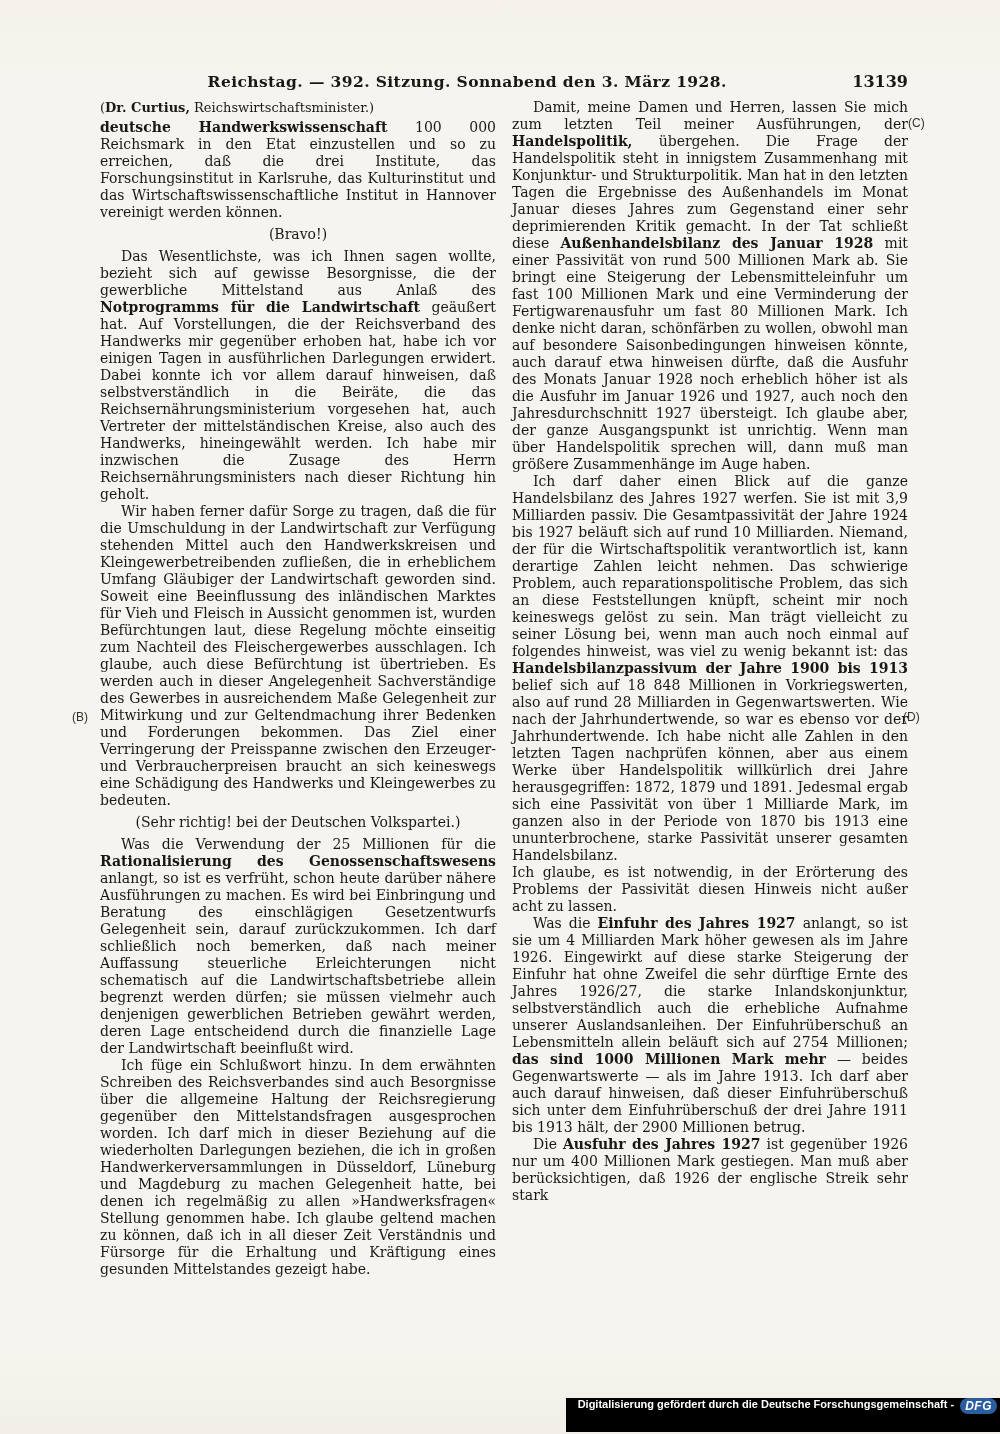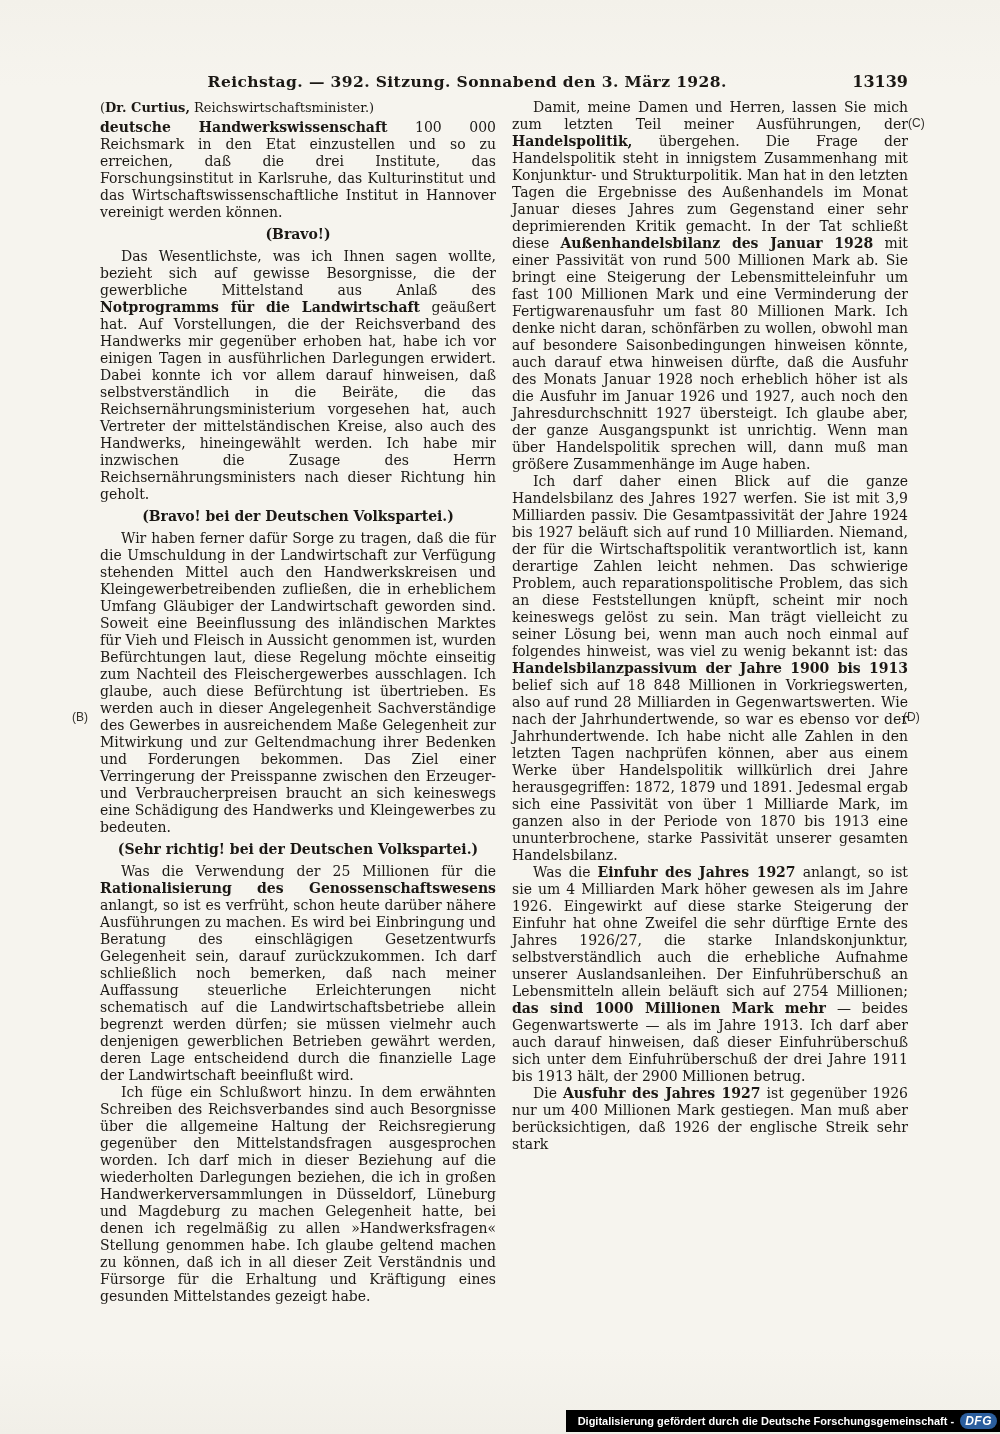--- a/index.html
+++ b/index.html
@@ -57,43 +57,42 @@
     text-indent: 0;
     font-size: 13px;
     margin-bottom: 3px;
   }
   .para { text-indent: 1.5em; }
   .para.noindent { text-indent: 0; }
   .interjection {
     text-align: center;
     text-indent: 0;
     margin: 5px 0;
-    font-weight: bold;
   }
   .bold { font-weight: bold; }
   .marker {
     position: absolute;
     font-family: "Liberation Sans", sans-serif;
     font-size: 12px;
     color: #33302b;
   }
   .marker-b { left: 72px;  top: 710px; }
   .marker-c { left: 908px; top: 116px; }
   .marker-d { left: 903px; top: 710px; }
   .footer-bar {
     position: absolute;
     right: 0;
     bottom: 2px;
     height: 22px;
     background: #000;
     color: #fff;
     display: flex;
-    align-items: center;
+    align-items: flex-start;
     gap: 6px;
-    padding: 0 3px 0 12px;
+    padding: 0 3px 12px 12px;
     font-family: "Liberation Sans", sans-serif;
     font-size: 11px;
     font-weight: bold;
   }
   .dfg-logo {
     background: #2b5e9e;
     color: #fff;
     font-style: italic;
     font-weight: bold;
     font-size: 12px;
@@ -115,29 +114,29 @@
   <div class="marker marker-c">(C)</div>
   <div class="marker marker-b">(B)</div>
   <div class="marker marker-d">(D)</div>
 
   <div class="columns">
     <div class="col">
         <div class="speaker-note"><span>(</span><span class="bold">Dr. Curtius,</span><span> Reichswirtschaftsminister.)</span></div>
         <div class="para noindent"><span class="bold">deutsche Handwerkswissenschaft</span><span> 100 000 Reichsmark in den Etat einzustellen und so zu erreichen, daß die drei Institute, das Forschungsinstitut in Karlsruhe, das Kulturinstitut und das Wirtschaftswissenschaftliche Institut in Hannover vereinigt werden können.</span></div>
         <div class="interjection">(Bravo!)</div>
         <div class="para"><span>Das Wesentlichste, was ich Ihnen sagen wollte, bezieht sich auf gewisse Besorgnisse, die der gewerbliche Mittelstand aus Anlaß des </span><span class="bold">Notprogramms für die Landwirtschaft</span><span> geäußert hat. Auf Vorstellungen, die der Reichsverband des Handwerks mir gegenüber erhoben hat, habe ich vor einigen Tagen in ausführlichen Darlegungen erwidert. Dabei konnte ich vor allem darauf hinweisen, daß selbstverständlich in die Beiräte, die das Reichsernährungsministerium vorgesehen hat, auch Vertreter der mittelständischen Kreise, also auch des Handwerks, hineingewählt werden. Ich habe mir inzwischen die Zusage des Herrn Reichsernährungsministers nach dieser Richtung hin geholt.</span></div>
-        <div class="interjection">(Bravo! bei der Deutschen Volkspartei.)</div>
         <div class="para"><span>Wir haben ferner dafür Sorge zu tragen, daß die für die Umschuldung in der Landwirtschaft zur Verfügung stehenden Mittel auch den Handwerkskreisen und Kleingewerbetreibenden zufließen, die in erheblichem Umfang Gläubiger der Landwirtschaft geworden sind. Soweit eine Beeinflussung des inländischen Marktes für Vieh und Fleisch in Aussicht genommen ist, wurden Befürchtungen laut, diese Regelung möchte einseitig zum Nachteil des Fleischergewerbes ausschlagen. Ich glaube, auch diese Befürchtung ist übertrieben. Es werden auch in dieser Angelegenheit Sachverständige des Gewerbes in ausreichendem Maße Gelegenheit zur Mitwirkung und zur Geltendmachung ihrer Bedenken und Forderungen bekommen. Das Ziel einer Verringerung der Preisspanne zwischen den Erzeuger- und Verbraucherpreisen braucht an sich keineswegs eine Schädigung des Handwerks und Kleingewerbes zu bedeuten.</span></div>
         <div class="interjection">(Sehr richtig! bei der Deutschen Volkspartei.)</div>
         <div class="para"><span>Was die Verwendung der 25 Millionen für die </span><span class="bold">Rationalisierung des Genossenschaftswesens</span><span> anlangt, so ist es verfrüht, schon heute darüber nähere Ausführungen zu machen. Es wird bei Einbringung und Beratung des einschlägigen Gesetzentwurfs Gelegenheit sein, darauf zurückzukommen. Ich darf schließlich noch bemerken, daß nach meiner Auffassung steuerliche Erleichterungen nicht schematisch auf die Landwirtschaftsbetriebe allein begrenzt werden dürfen; sie müssen vielmehr auch denjenigen gewerblichen Betrieben gewährt werden, deren Lage entscheidend durch die finanzielle Lage der Landwirtschaft beeinflußt wird.</span></div>
         <div class="para"><span>Ich füge ein Schlußwort hinzu. In dem erwähnten Schreiben des Reichsverbandes sind auch Besorgnisse über die allgemeine Haltung der Reichsregierung gegenüber den Mittelstandsfragen ausgesprochen worden. Ich darf mich in dieser Beziehung auf die wiederholten Darlegungen beziehen, die ich in großen Handwerkerversammlungen in Düsseldorf, Lüneburg und Magdeburg zu machen Gelegenheit hatte, bei denen ich regelmäßig zu allen »Handwerksfragen« Stellung genommen habe. Ich glaube geltend machen zu können, daß ich in all dieser Zeit Verständnis und Fürsorge für die Erhaltung und Kräftigung eines gesunden Mittelstandes gezeigt habe.</span></div>
       </div>
     <div class="col">
         <div class="para"><span>Damit, meine Damen und Herren, lassen Sie mich zum letzten Teil meiner Ausführungen, der </span><span class="bold">Handelspolitik,</span><span> übergehen. Die Frage der Handelspolitik steht in innigstem Zusammenhang mit Konjunktur- und Strukturpolitik. Man hat in den letzten Tagen die Ergebnisse des Außenhandels im Monat Januar dieses Jahres zum Gegenstand einer sehr deprimierenden Kritik gemacht. In der Tat schließt diese </span><span class="bold">Außenhandelsbilanz des Januar 1928</span><span> mit einer Passivität von rund 500 Millionen Mark ab. Sie bringt eine Steigerung der Lebensmitteleinfuhr um fast 100 Millionen Mark und eine Verminderung der Fertigwarenausfuhr um fast 80 Millionen Mark. Ich denke nicht daran, schönfärben zu wollen, obwohl man auf besondere Saisonbedingungen hinweisen könnte, auch darauf etwa hinweisen dürfte, daß die Ausfuhr des Monats Januar 1928 noch erheblich höher ist als die Ausfuhr im Januar 1926 und 1927, auch noch den Jahresdurchschnitt 1927 übersteigt. Ich glaube aber, der ganze Ausgangspunkt ist unrichtig. Wenn man über Handelspolitik sprechen will, dann muß man größere Zusammenhänge im Auge haben.</span></div>
         <div class="para"><span>Ich darf daher einen Blick auf die ganze Handelsbilanz des Jahres 1927 werfen. Sie ist mit 3,9 Milliarden passiv. Die Gesamtpassivität der Jahre 1924 bis 1927 beläuft sich auf rund 10 Milliarden. Niemand, der für die Wirtschaftspolitik verantwortlich ist, kann derartige Zahlen leicht nehmen. Das schwierige Problem, auch reparationspolitische Problem, das sich an diese Feststellungen knüpft, scheint mir noch keineswegs gelöst zu sein. Man trägt vielleicht zu seiner Lösung bei, wenn man auch noch einmal auf folgendes hinweist, was viel zu wenig bekannt ist: das </span><span class="bold">Handelsbilanzpassivum der Jahre 1900 bis 1913</span><span> belief sich auf 18 848 Millionen in Vorkriegswerten, also auf rund 28 Milliarden in Gegenwartswerten. Wie nach der Jahrhundertwende, so war es ebenso vor der Jahrhundertwende. Ich habe nicht alle Zahlen in den letzten Tagen nachprüfen können, aber aus einem Werke über Handelspolitik willkürlich drei Jahre herausgegriffen: 1872, 1879 und 1891. Jedesmal ergab sich eine Passivität von über 1 Milliarde Mark, im ganzen also in der Periode von 1870 bis 1913 eine ununterbrochene, starke Passivität unserer gesamten Handelsbilanz.</span></div>
+        <div class="para noindent"><span>Ich glaube, es ist notwendig, in der Erörterung des Problems der Passivität diesen Hinweis nicht außer acht zu lassen.</span></div>
         <div class="para"><span>Was die </span><span class="bold">Einfuhr des Jahres 1927</span><span> anlangt, so ist sie um 4 Milliarden Mark höher gewesen als im Jahre 1926. Eingewirkt auf diese starke Steigerung der Einfuhr hat ohne Zweifel die sehr dürftige Ernte des Jahres 1926/27, die starke Inlandskonjunktur, selbstverständlich auch die erhebliche Aufnahme unserer Auslandsanleihen. Der Einfuhrüberschuß an Lebensmitteln allein beläuft sich auf 2754 Millionen; </span><span class="bold">das sind 1000 Millionen Mark mehr</span><span> — beides Gegenwartswerte — als im Jahre 1913. Ich darf aber auch darauf hinweisen, daß dieser Einfuhrüberschuß sich unter dem Einfuhrüberschuß der drei Jahre 1911 bis 1913 hält, der 2900 Millionen betrug.</span></div>
         <div class="para"><span>Die </span><span class="bold">Ausfuhr des Jahres 1927</span><span> ist gegenüber 1926 nur um 400 Millionen Mark gestiegen. Man muß aber berücksichtigen, daß 1926 der englische Streik sehr stark</span></div>
       </div>
   </div>
 
   <div class="footer-bar">
     <span>Digitalisierung gefördert durch die Deutsche Forschungsgemeinschaft -</span>
     <span class="dfg-logo">DFG</span>
   </div>
 

